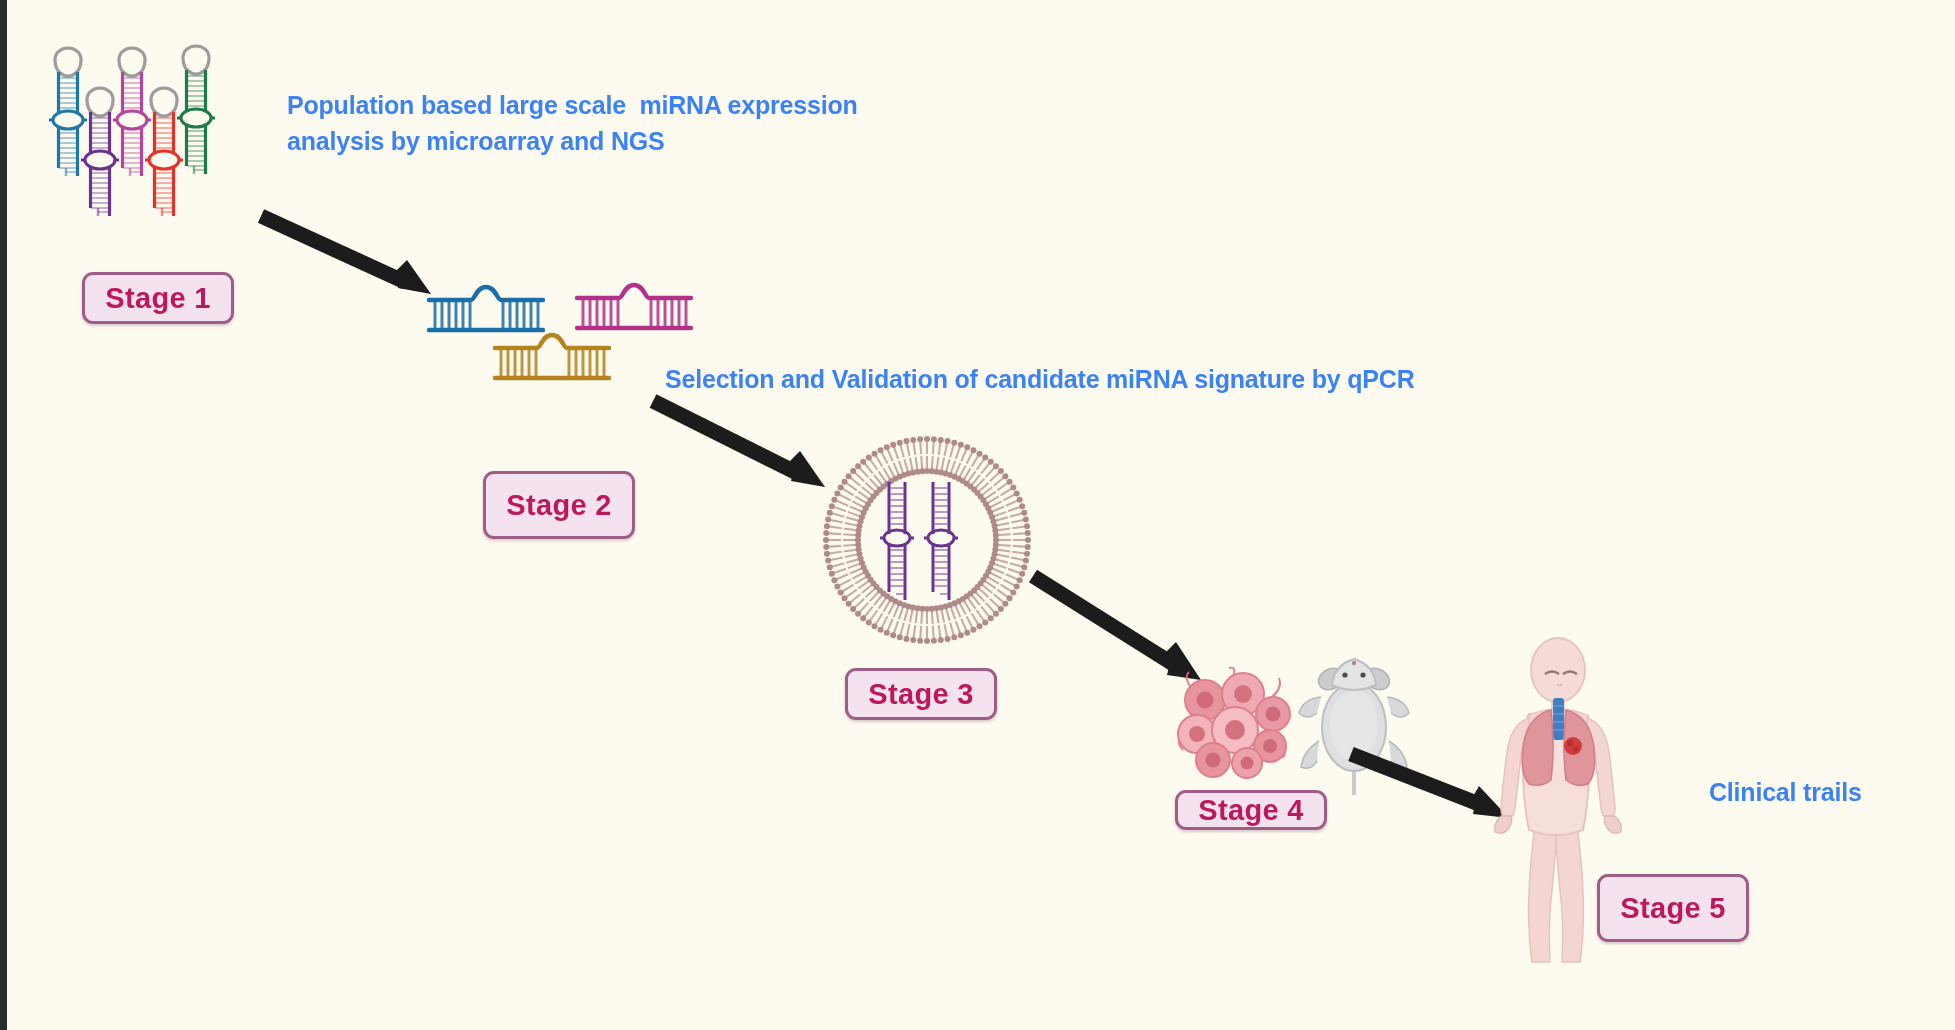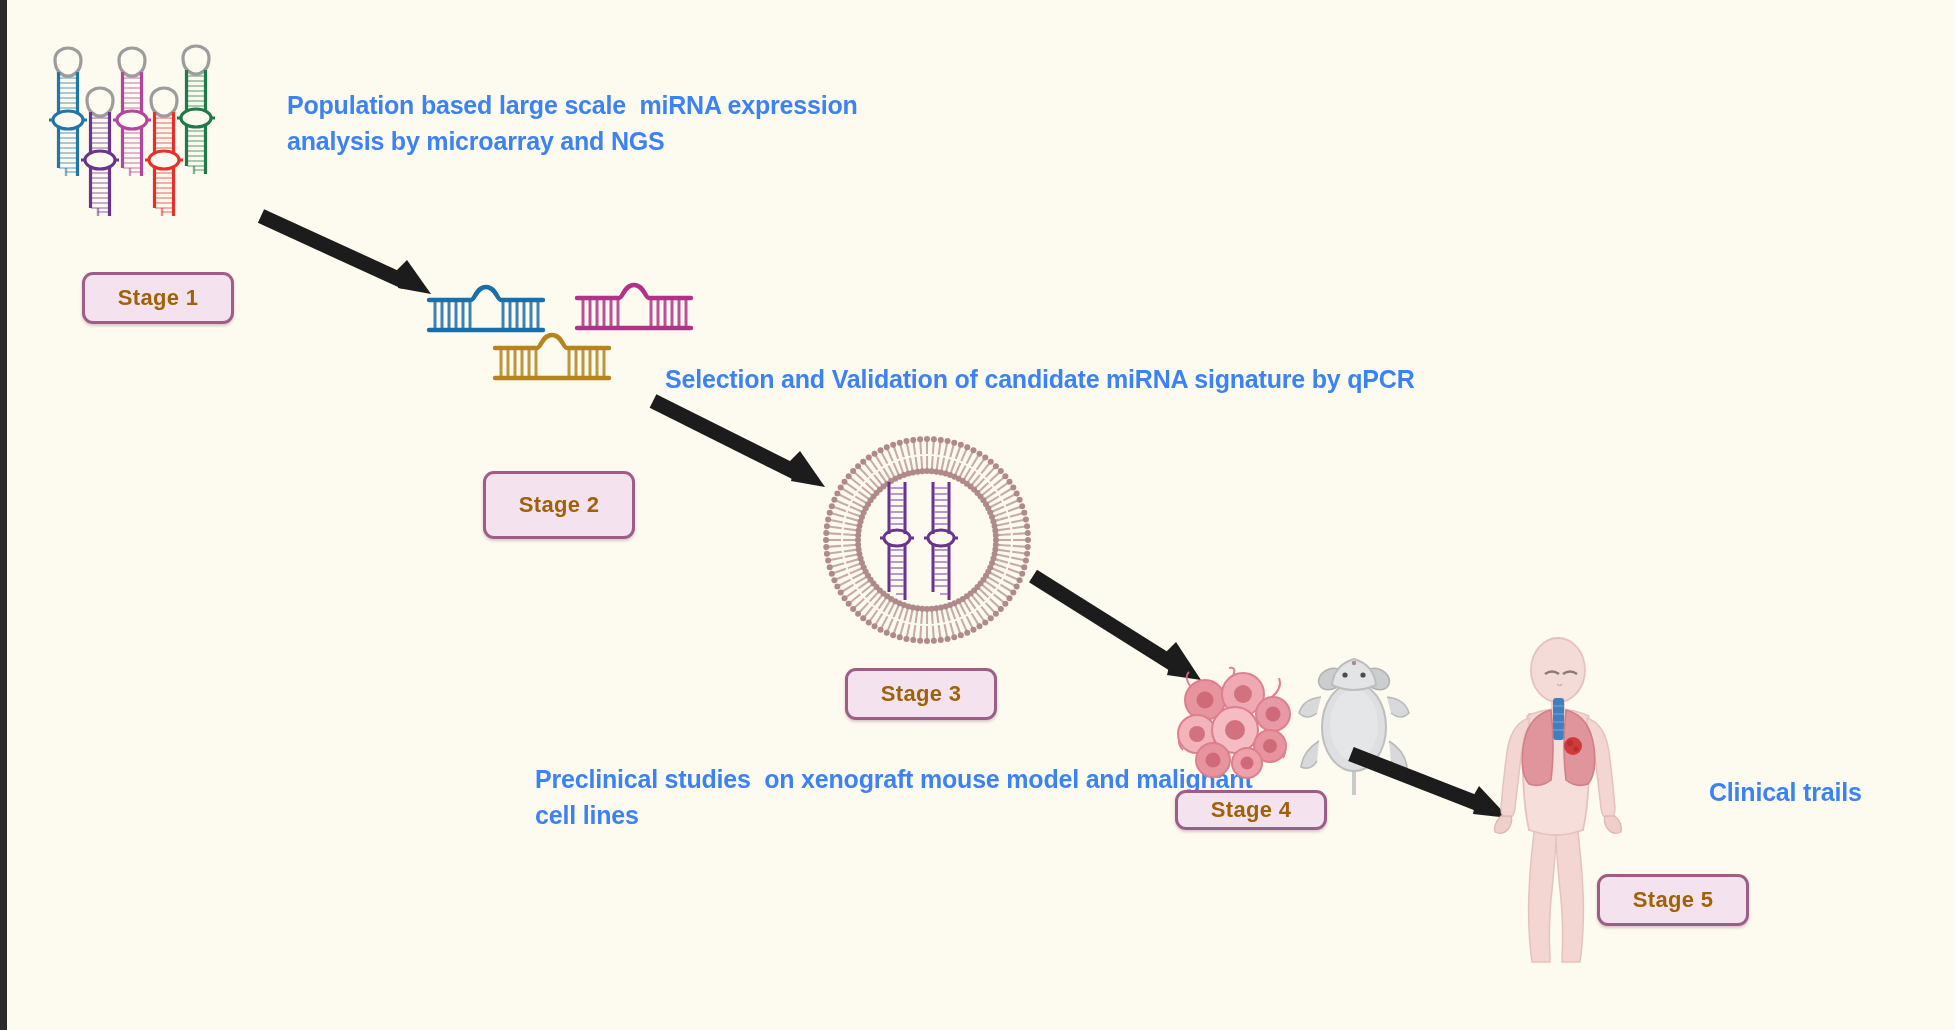--- a/index.html
+++ b/index.html
@@ -30,24 +30,24 @@
     letter-spacing: -0.2px;
     white-space: pre-wrap;
   }
 
   
   .stage-badge {
     position: absolute;
     background: #f4e3ef;
     border: 3px solid #9e5d86;
     border-radius: 11px;
-    color: #a16207;
+    color: #be185d;
     font-family: "Liberation Sans", sans-serif;
     font-weight: 700;
-    font-size: 22px;
+    font-size: 29px;
     letter-spacing: 0.3px;
     display: flex;
     align-items: center;
     justify-content: center;
     box-shadow: 0 2px 3px rgba(120, 80, 105, 0.28);
     box-sizing: border-box;
     text-align: center;
   }
 
   
@@ -626,22 +626,20 @@
   </div>
 
   <div class="art" style="left:1020px; top:570px; width:200px; height:120px;">
     <svg width="200" height="120" viewBox="0 0 200 120">
       <path d="M 6 6 L 146 94" stroke="#1c1c1c" stroke-width="15" stroke-linecap="butt"></path>
       <path d="M 174 110 L 137 84 L 149 72 Z" fill="#1c1c1c"></path>
       <path d="M 174 110 L 140 105 L 146 80 Z" fill="#1c1c1c"></path>
     </svg>
   </div>
 
-  <span class="caption" style="left:528px; top:762px;">Preclinical studies  on xenograft mouse model and malignant
-cell lines</span>
 
   <div class="art" style="left:1168px; top:668px; width:120px; height:112px;">
     <svg width="120" height="112" viewBox="0 0 120 112">
       <g stroke="#e06a86" stroke-width="2" opacity="0.85" fill="none">
         <path d="M 18 22 q -10 -12 -4 -18"></path>
         <path d="M 96 30 q 12 -10 8 -20"></path>
         <path d="M 8 64 q -8 10 0 18"></path>
         <path d="M 104 70 q 10 8 4 20"></path>
         <path d="M 58 8 q 4 -10 -4 -8"></path>
       </g>
@@ -740,17 +738,17 @@
       <path d="M 93 72 q 24 6 28 38 q 3 26 -6 36 q -12 4 -22 -4 q -4 -34 0 -70 Z" fill="#e0959c" stroke="#d07f88" stroke-width="1.6"></path>
 
       <circle cx="100" cy="108" r="9" fill="#cf3b3b"></circle>
       <circle cx="97" cy="105" r="3" fill="#b72f2f"></circle>
       <circle cx="103" cy="111" r="2.6" fill="#b72f2f"></circle>
     </svg>
   </div>
 
   <span class="caption" style="left:1702px; top:775px;">Clinical trails</span>
 
-  <div class="stage-badge" style="left:1590px; top:874px; width:152px; height:52px;">
+  <div class="stage-badge" style="left:1590px; top:874px; width:152px; height:68px;">
     <span>Stage 5</span>
   </div>
 
 </div>
 
 </body></html>

